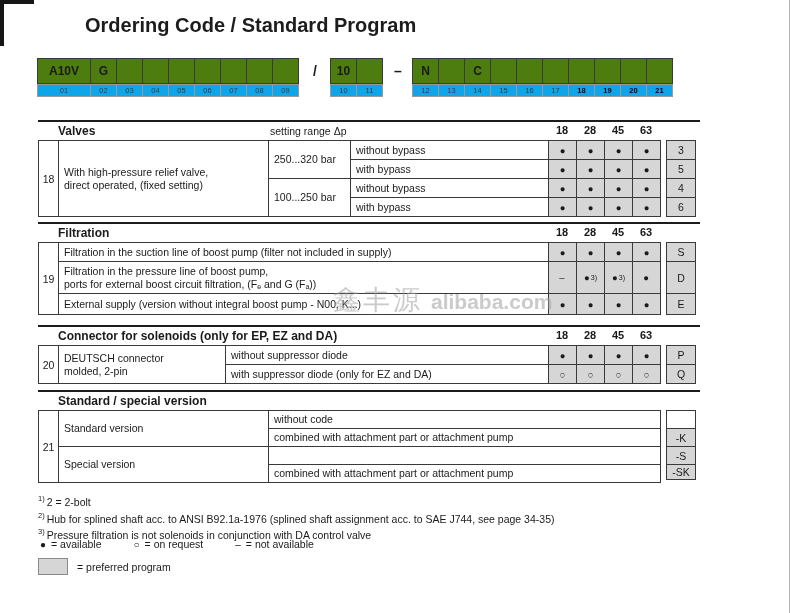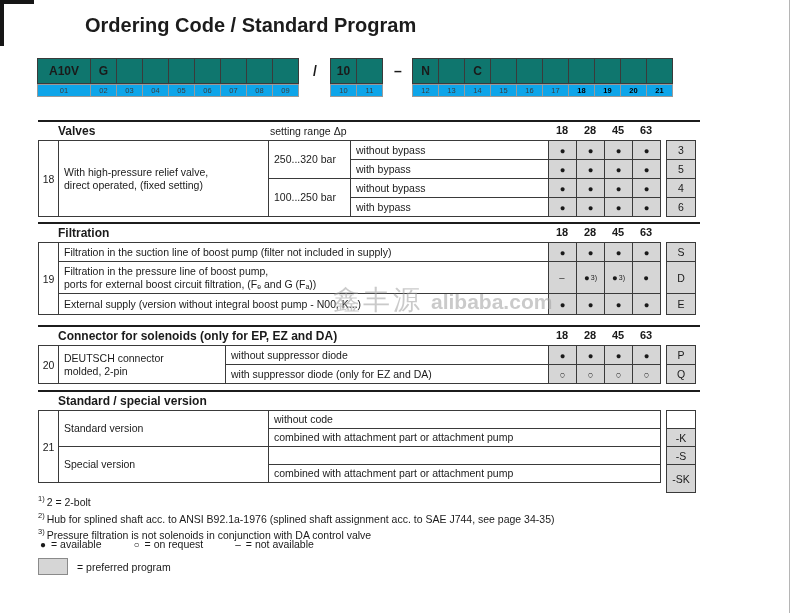--- a/index.html
+++ b/index.html
@@ -8,21 +8,21 @@
     position:relative; width:790px; height:613px; background:#fff; overflow:hidden;
     font-family:"Liberation Sans","DejaVu Sans",sans-serif; color:#1a1a1a;
     border-right:1px solid #b5b5b5;
   }
   .corner-mark { position:absolute; left:0; top:0; width:34px; height:46px;
     border-left:4px solid #161616; border-top:4px solid #161616; }
   .title { position:absolute; left:38px; top:14px; font-size:20px; font-weight:bold; color:#1c1c1c;margin-left:47px; }
 
   
   .code-row { position:absolute; left:38px; top:58px; display:flex; height:26px; }
-  .cbox { width:27px; height:26px; border:1px solid #3a3a3a; margin-left:-1px; background:#0f766e;
+  .cbox { width:27px; height:26px; border:1px solid #3a3a3a; margin-left:-1px; background:#4d7c0f;
     display:flex; align-items:center; justify-content:center; font-size:12px; font-weight:bold; }
   .cbox.wide { width:54px; }
   .csep { width:32px; display:flex; align-items:center; justify-content:center; font-size:14px; font-weight:bold; }
   .csep.dash { width:30px; }
   .num-row { position:absolute; left:38px; top:84px; display:flex; height:13px; }
   .nbox { width:27px; height:13px; border:1px solid #9a9a9a; margin-left:-1px; background:#0ea5e9;
     display:flex; align-items:center; justify-content:center; font-size:7.5px; color:#3c3c3c; }
   .nbox.wide { width:54px; }
   .nbox.bold { font-weight:bold; color:#000; }
   .nsep { width:32px; } .nsep.dash { width:30px; }
@@ -278,21 +278,21 @@
         <div class="cell-text">without code</div>
         <div class="cell-text">combined with attachment part or attachment pump</div>
         <div class="cell-text" style="grid-area:3/1/5/2">Special version</div>
         <div class="cell-text"></div>
         <div class="cell-text">combined with attachment part or attachment pump</div>
       </div>
       <div class="code-col">
         <div class="code-box blank" style="height:19px"></div>
         <div class="code-box" style="height:19px">-K</div>
         <div class="code-box" style="height:19px">-S</div>
-        <div class="code-box" style="height:29px">-SK</div>
+        <div class="code-box" style="height:16px">-SK</div>
       </div>
     </div>
   </div>
 
   <div class="footnotes">
     <div><sup>1)</sup><span>2 = 2-bolt</span></div>
     <div><sup>2)</sup><span>Hub for splined shaft acc. to ANSI B92.1a-1976 (splined shaft assignment acc. to SAE J744, see page 34-35)</span></div>
     <div><sup>3)</sup><span>Pressure filtration is not solenoids in conjunction with DA control valve</span></div>
   </div>
 

